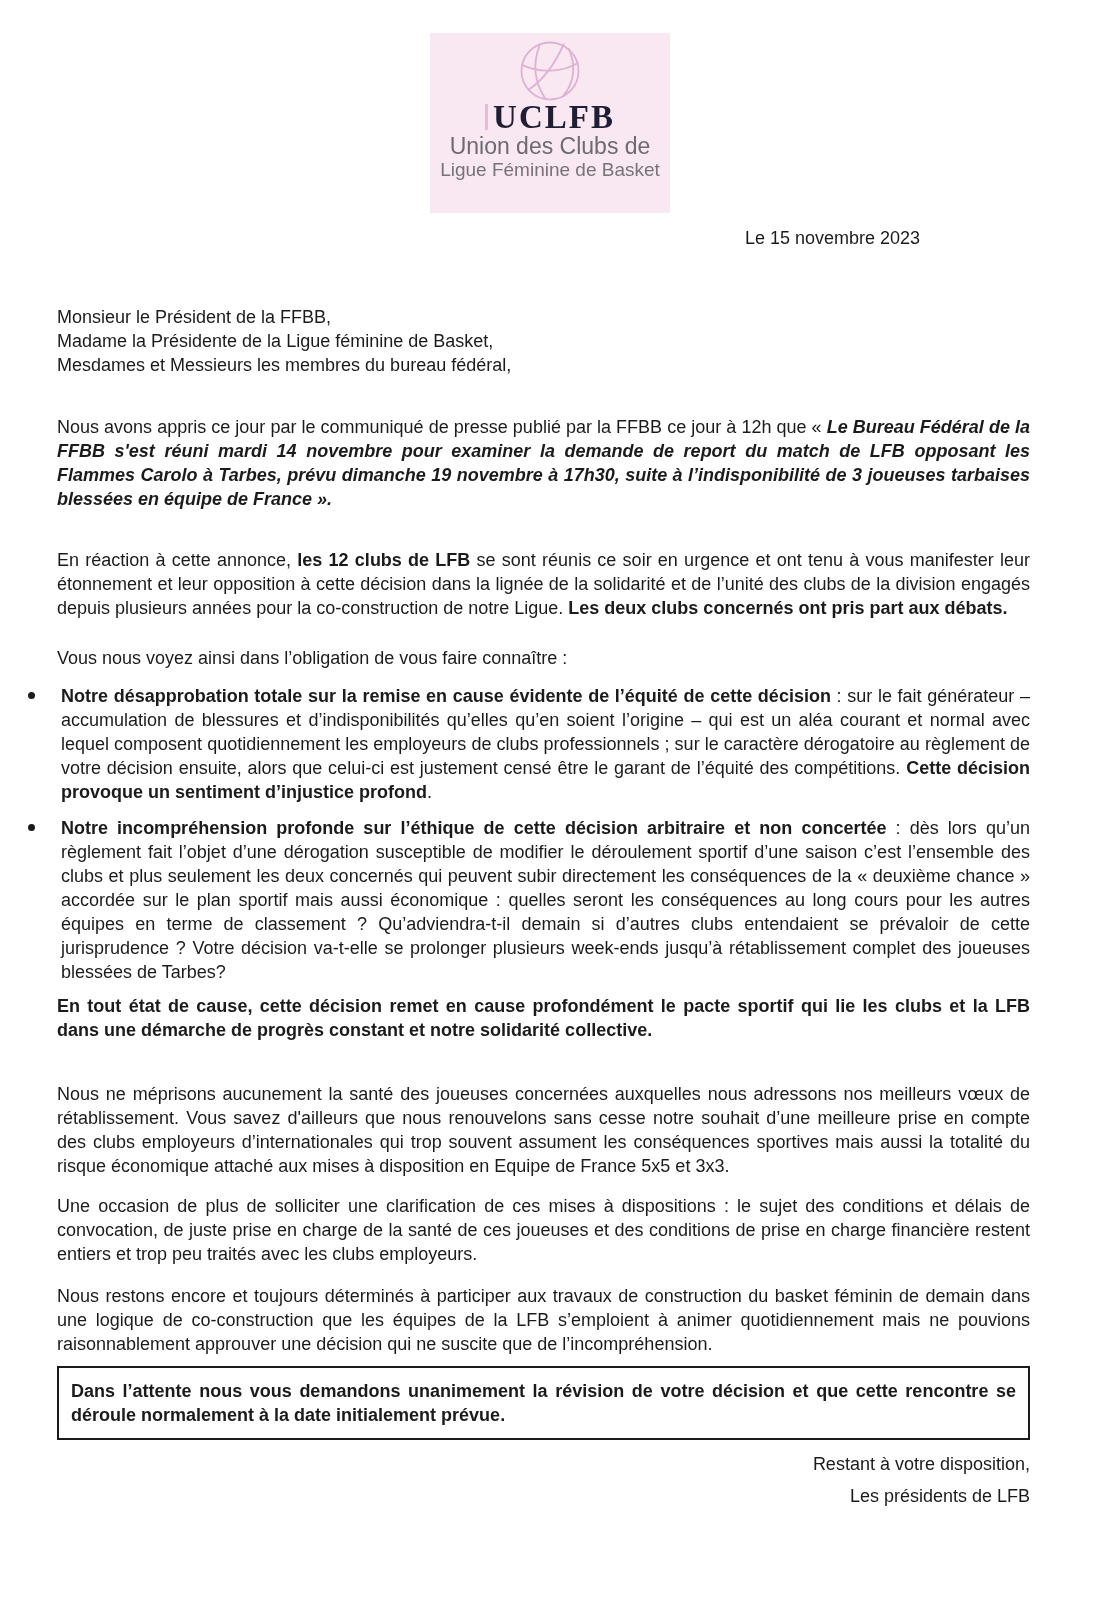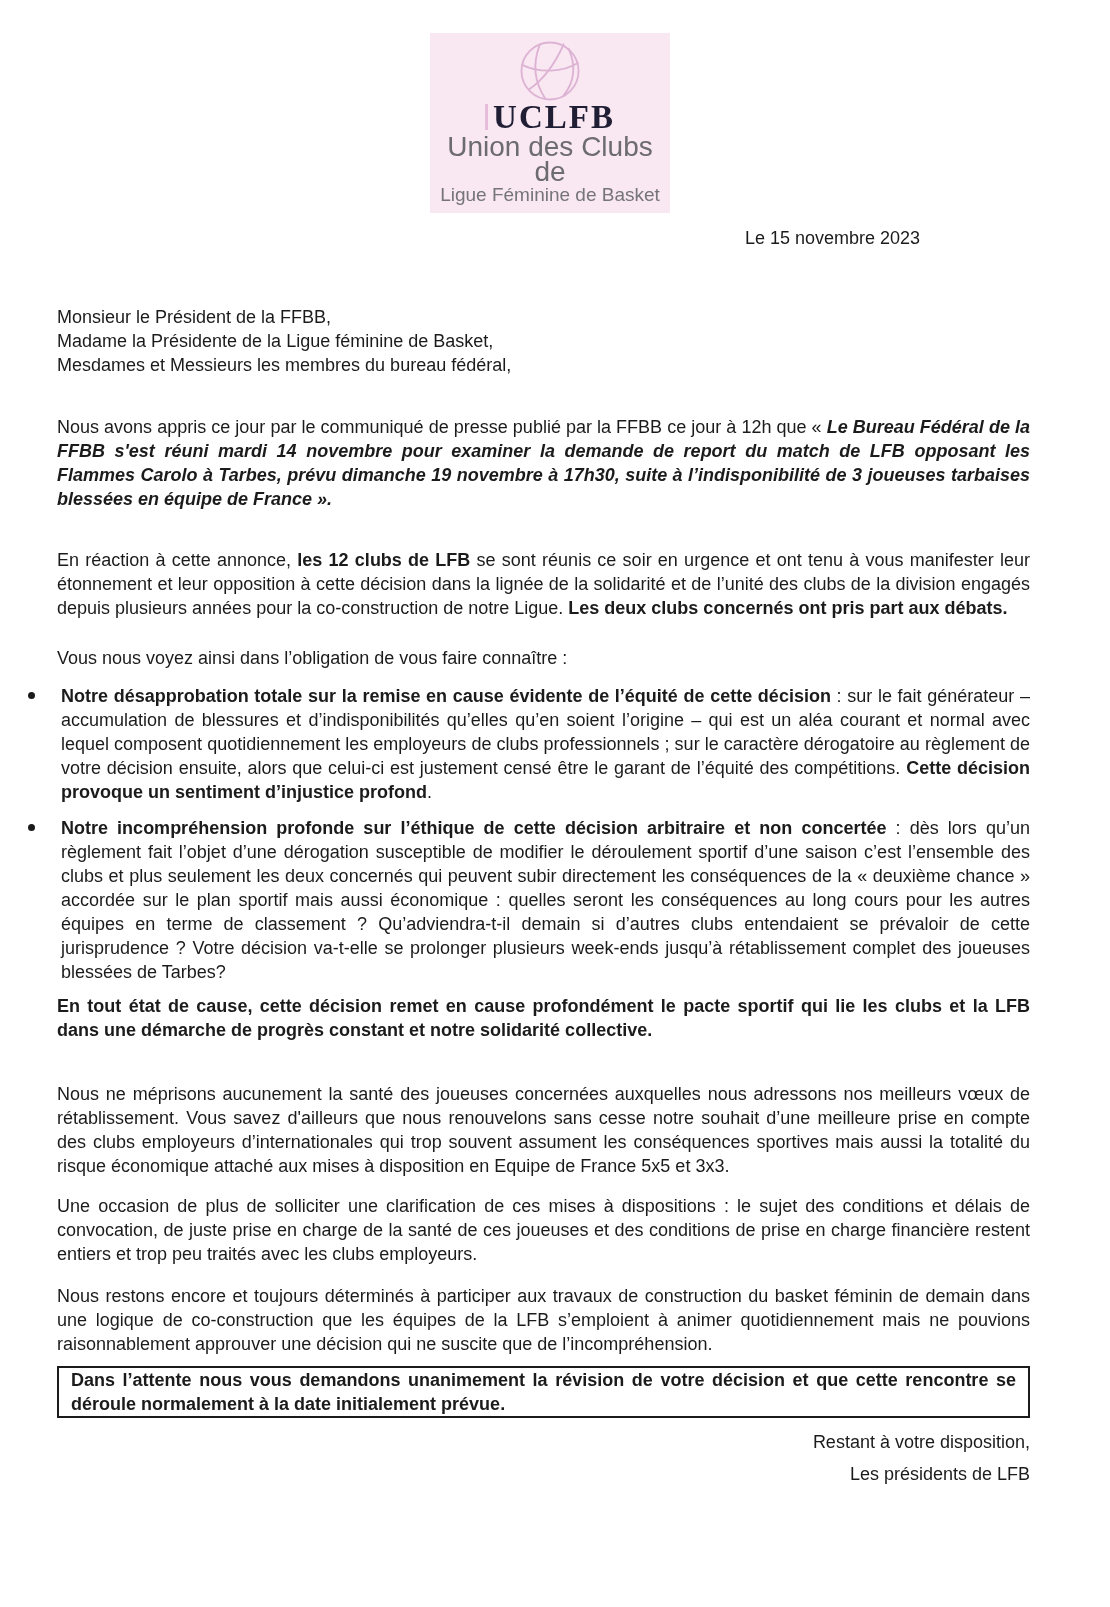--- a/index.html
+++ b/index.html
@@ -33,21 +33,21 @@
   }
   .logo-acronym{
     font-family:"Liberation Serif", serif;
     font-weight:bold;
     font-size:33px;
     letter-spacing:2px;
     color:var(--logo_acronym_ink,#201e34);
   }
   .logo-sub1{
     margin-top:4px;
-    font-size:28px;line-height:25px;
+    font-size:23px;line-height:25px;
     color:var(--logo_subtitle_ink,#6c6b70);
   }
   .logo-sub2{
     font-size:19px;line-height:22px;
     color:var(--logo_subtitle2_ink,#757479);
   }
   
   .date{position:absolute;left:745px;top:226px;}
   .content{position:absolute;left:57px;top:305px;width:973px;}
   .para{margin:0;text-align:justify;}
@@ -65,21 +65,21 @@
   .dot{
     position:absolute;left:-33px;top:8px;
     width:7px;height:7px;border-radius:50%;
     background:var(--ink,#1b1b1b);
   }
   .r-b{font-weight:bold;}
   .r-bi{font-weight:bold;font-style:italic;margin-top:28px;}
   .boxed{
     margin-top:10px;
     border:2px solid var(--box_border,#1b1b1b);
-    padding:0 12px;
+    padding:11px 12px;
   }
   .closing{margin:12px 0 0 0;text-align:right;}
   .signature{margin:8px 0 0 160px;text-align:right;}
 </style>
 </head>
 <body>
 
 <div class="page">
 
   <div class="logo-box">

